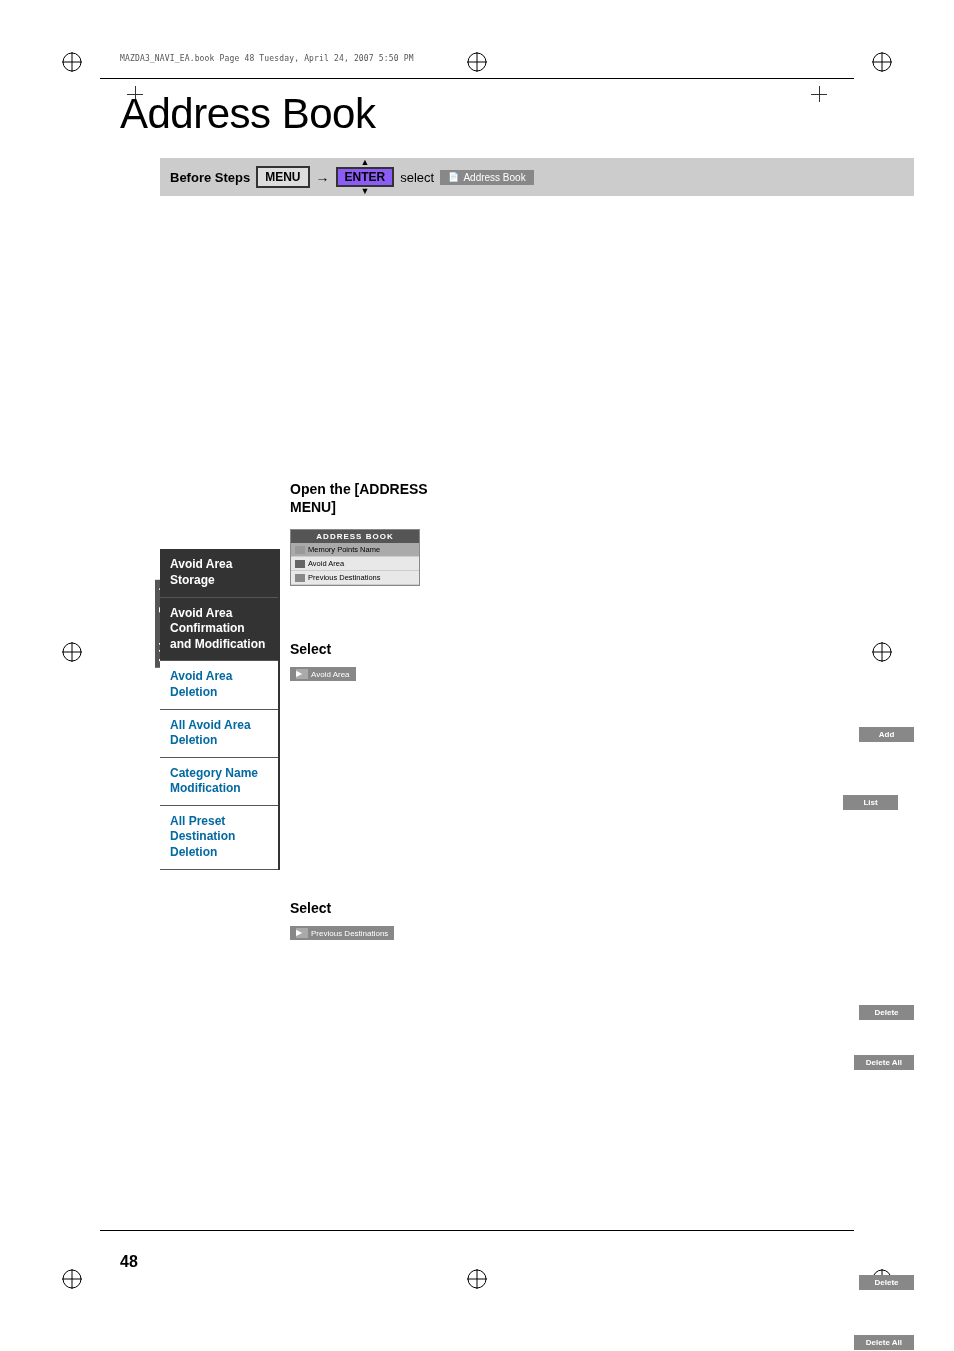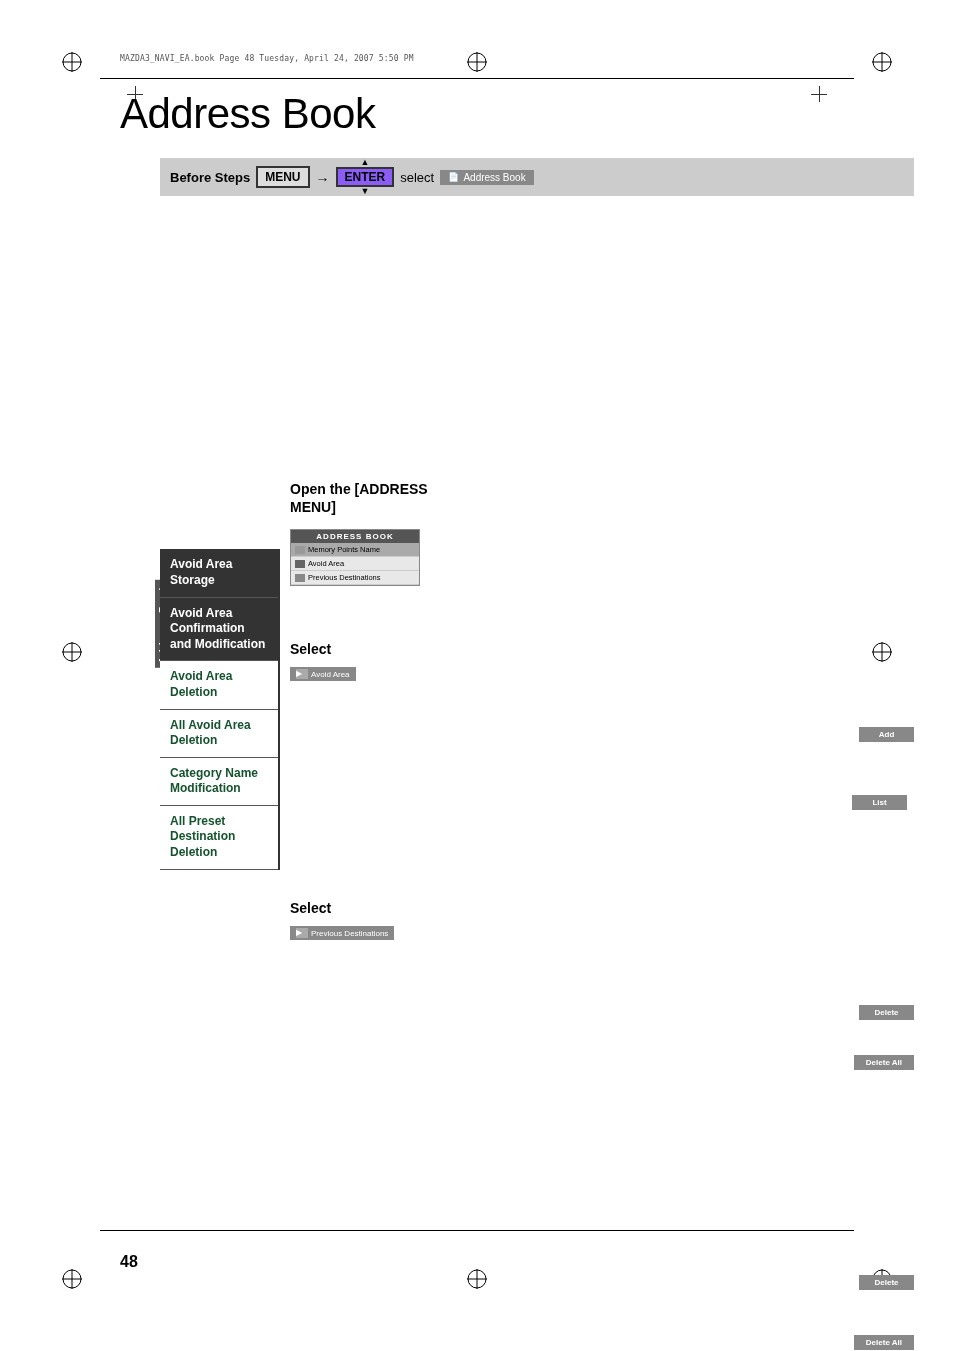--- a/index.html
+++ b/index.html
@@ -98,21 +98,21 @@
       background: #fff;
       border-right: 2px solid #333;
       flex-shrink: 0;
     }
     .sidebar-item {
       border-bottom: 1px solid #555;
       padding: 8px 10px;
       font-size: 12px;
       font-weight: bold;
       line-height: 1.3;
-      color: #14532d;
+      color: #0369a1;
     }
     .sidebar-item.active {
       background: #333;
       color: #fff;
     }
 
     
     .side-label {
       position: absolute;
       left: 155px;
@@ -456,21 +456,21 @@
       <line x1="0" y1="540" x2="0" y2="680" stroke="#333" stroke-width="1.5"></line>
 
       <line x1="0" y1="580" x2="450" y2="580" stroke="#333" stroke-width="1.5"></line>
       <polygon points="445,576 455,580 445,584" fill="#333"></polygon>
       <line x1="0" y1="640" x2="450" y2="640" stroke="#333" stroke-width="1.5"></line>
       <polygon points="445,636 455,640 445,644" fill="#333"></polygon>
     </svg>
 
     <div style="position:absolute;top:17px;right:0;background:#888;color:#fff;font-size:8px;font-weight:bold;padding:3px 12px;min-width:55px;text-align:center;">Add</div>
 
-    <div style="position:absolute;top:85px;right:7px;background:#888;color:#fff;font-size:8px;font-weight:bold;padding:3px 12px;min-width:55px;text-align:center;">List</div>
+    <div style="position:absolute;top:85px;right:16px;background:#888;color:#fff;font-size:8px;font-weight:bold;padding:3px 12px;min-width:55px;text-align:center;">List</div>
 
     <div style="position:absolute;top:295px;right:0;background:#888;color:#fff;font-size:8px;font-weight:bold;padding:3px 12px;min-width:55px;text-align:center;">Delete</div>
 
     <div style="position:absolute;top:345px;right:0;background:#888;color:#fff;font-size:8px;font-weight:bold;padding:3px 12px;min-width:55px;text-align:center;">Delete All</div>
 
     <div style="position:absolute;top:565px;right:0;background:#888;color:#fff;font-size:8px;font-weight:bold;padding:3px 12px;min-width:55px;text-align:center;">Delete</div>
 
     <div style="position:absolute;top:625px;right:0;background:#888;color:#fff;font-size:8px;font-weight:bold;padding:3px 12px;min-width:55px;text-align:center;">Delete All</div>
   </div>
 

